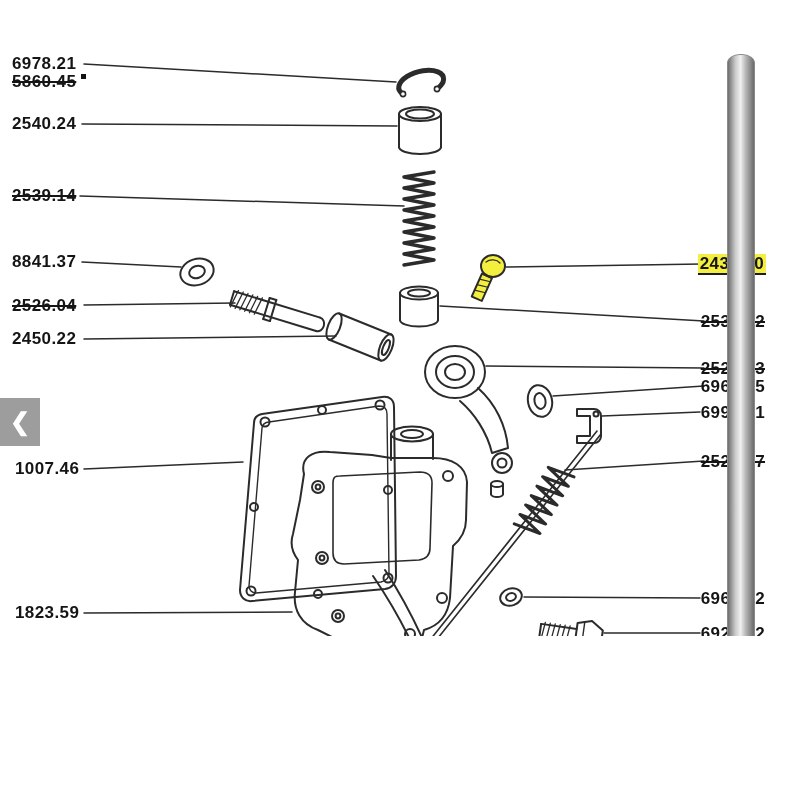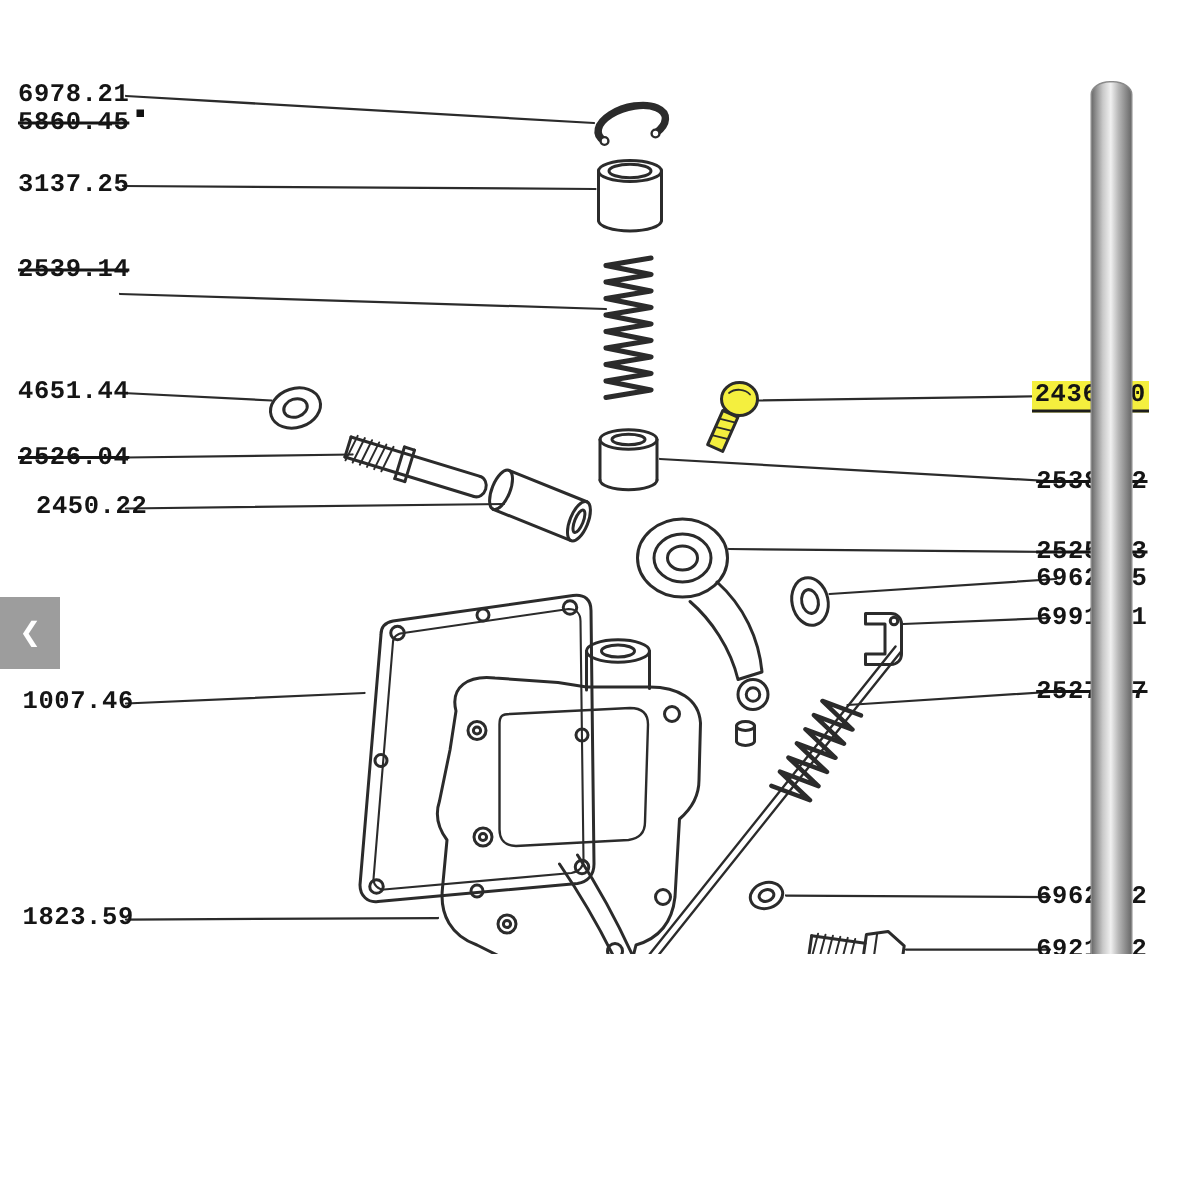--- a/index.html
+++ b/index.html
@@ -1,18 +1,18 @@
 <!DOCTYPE html>
 <html><head>
 <meta charset="utf-8">
 <style>
   html,body { margin:0; padding:0; background:#ffffff; }
   .stage {
     position:relative; width:800px; height:636px; background:#ffffff;
-    font-family:Liberation Mono, monospace; overflow:hidden;border-radius:31px;
+    font-family:Liberation Sans, sans-serif; overflow:hidden;border-radius:31px;
   }
   .drawing { position:absolute; left:0; top:0; }
   .part-label {
     position:absolute; font-size:17px; font-weight:bold; color:#151515;
     letter-spacing:0.4px; white-space:nowrap; cursor:pointer; line-height:18px;
   }
   .part-label.right { text-align:right; }
   .struck { text-decoration: line-through; text-decoration-thickness:1.5px; }
   .highlighted { background:#f4ef3e; border-bottom:2px solid #1d1d1d; padding:0 2px; }
   .marker {
@@ -218,32 +218,32 @@
     </g>
   </svg>
 
   <div class="part-label" style="left:12px; top:55px">
     <span>6978.21</span>
   </div>
   <div class="part-label" style="left:12px; top:73px">
     <span class="struck">5860.45</span><span class="marker"></span>
   </div>
   <div class="part-label" style="left:12px; top:115px">
-    <span>3137.25</span>
-  </div>
-  <div class="part-label" style="left:12px; top:172px">
+    <span>2540.24</span>
+  </div>
+  <div class="part-label" style="left:12px; top:187px">
     <span class="struck">2539.14</span>
   </div>
   <div class="part-label" style="left:12px; top:253px">
-    <span>4651.44</span>
+    <span>8841.37</span>
   </div>
   <div class="part-label" style="left:12px; top:297px">
     <span class="struck">2526.04</span>
   </div>
-  <div class="part-label" style="left:24px; top:330px">
+  <div class="part-label" style="left:12px; top:330px">
     <span>2450.22</span>
   </div>
   <div class="part-label" style="left:15px; top:460px">
     <span>1007.46</span>
   </div>
   <div class="part-label" style="left:15px; top:604px">
     <span>1823.59</span>
   </div>
 
   <div class="part-label right" style="right:34px; top:255px">

